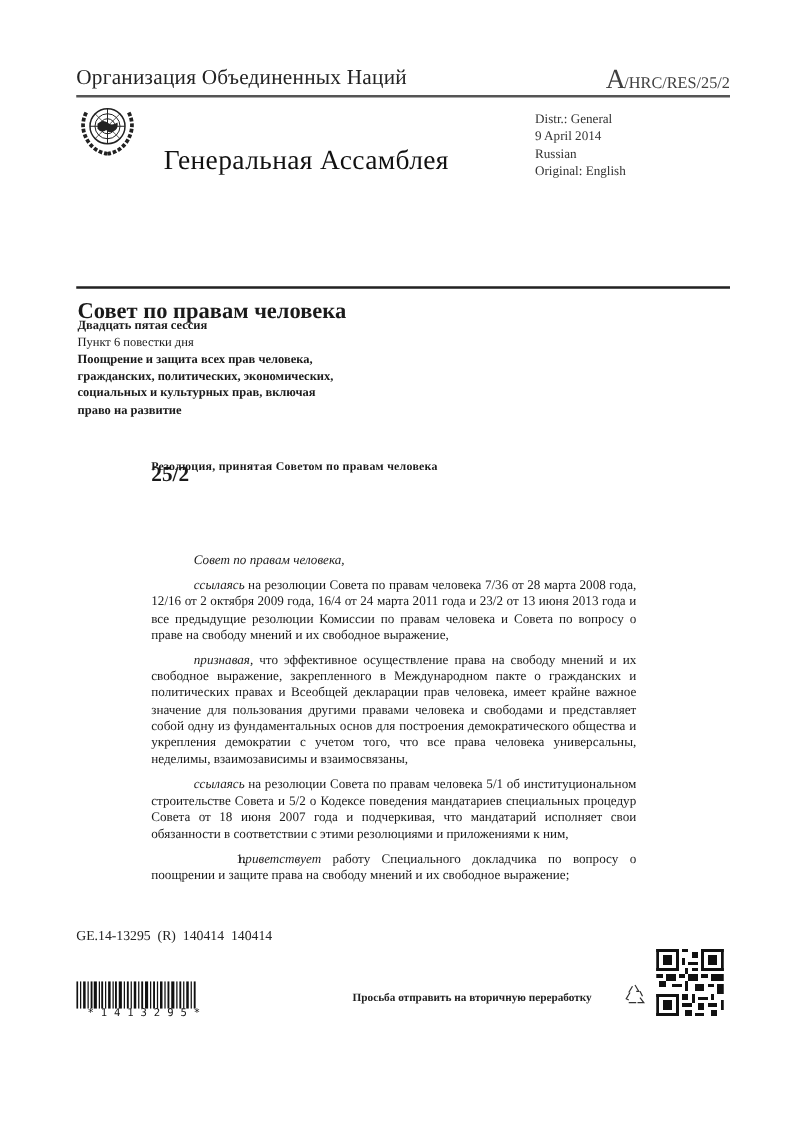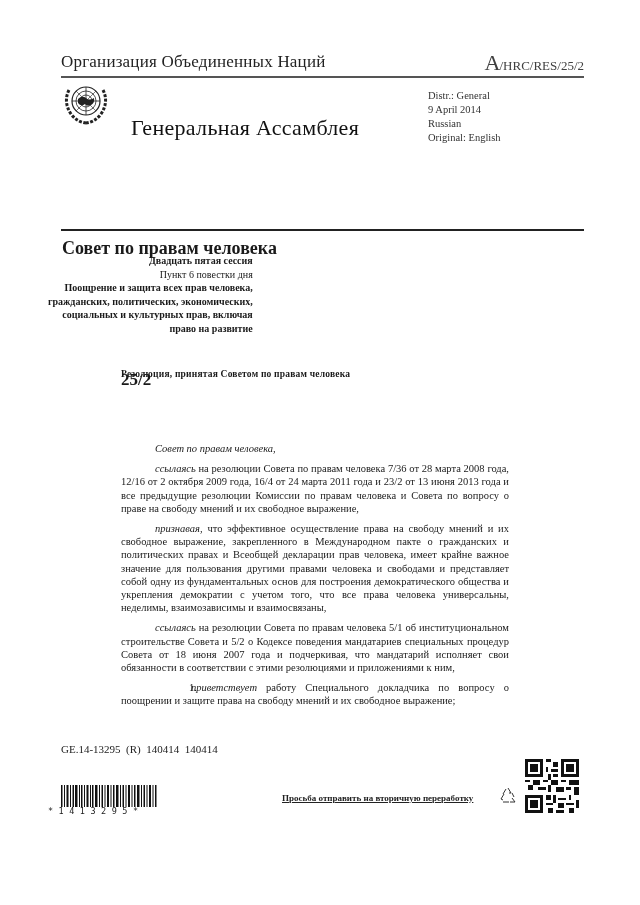--- a/index.html
+++ b/index.html
@@ -10,32 +10,32 @@
     .abs { position: absolute; }
     .org { left: 61px; top: 52px; font-size: 17px; letter-spacing: 0.2px; color: #222; }
     .sym { right: 56px; top: 50px; font-size: 13px; color: #404040; }
     .sym .big { font-size: 22px; letter-spacing: -1px; }
     .rule1 { left: 61px; top: 76px; width: 523px; height: 1.5px; background: #555; }
     .logo { left: 61px; top: 80px; width: 50px; height: 46px; }
     .ga-title { left: 131px; top: 83px; font-size: 22px; font-weight: normal; color: #111; letter-spacing: 0.3px; margin-top: 32px; }
     .distr { left: 428px; top: 89px; font-size: 10.5px; line-height: 14px; color: #333; }
     .rule2 { left: 61px; top: 229px; width: 523px; height: 2px; background: #222; }
     .council { left: 62px; top: 238px; font-size: 18px; font-weight: bold; }
-    .agenda { left: 48px; top: 254px; font-size: 10px; line-height: 13.5px; text-align: right; }
+    .agenda { left: 62px; top: 254px; font-size: 10px; line-height: 13.5px; }
     .agenda .b { font-weight: bold; }
     .adopted { left: 121px; top: 345px; font-size: 9.5px; font-weight: bold; letter-spacing: 0.2px; margin-top: 24px; }
     .res-title { left: 121px; top: 372px; font-size: 17px; font-weight: bold; line-height: 15.5px; width: 400px; }
     .body { left: 121px; top: 442px; width: 400px; font-size: 10.5px; line-height: 13.2px; text-align: justify; }
     .body p { margin: 0 12px 7px 0; text-indent: 34px; }
     .body i { font-style: italic; }
     .para-num { display: inline-block; width: 36px; }
     .footer-id { left: 61px; top: 743px; font-size: 11px; color: #222; }
     .barcode { left: 61px; top: 785px; width: 96px; height: 22px; }
-    .barcode-num { left: 48px; top: 806px; font-size: 8.5px; letter-spacing: 5.5px; font-family: "DejaVu Sans Mono", monospace; }
-    .recycle-text { left: 282px; top: 793px; font-size: 9px; font-weight: bold; color: #222; text-decoration: underline; }
+    .barcode-num { left: 70px; top: 806px; font-size: 8.5px; letter-spacing: 5.5px; font-family: "DejaVu Sans Mono", monospace; }
+    .recycle-text { left: 282px; top: 793px; font-size: 9px; font-weight: bold; color: #222; }
     .recycle-icon { left: 498px; top: 786px; width: 20px; height: 20px; }
     .qr { left: 525px; top: 759px; width: 54px; height: 54px; }
   </style>
 </head>
 <body>
 
 <div class="abs org">Организация Объединенных Наций</div>
 <div class="abs sym"><span class="big">A</span><span>/HRC/RES/25/2</span></div>
 <div class="abs rule1"></div>
 

